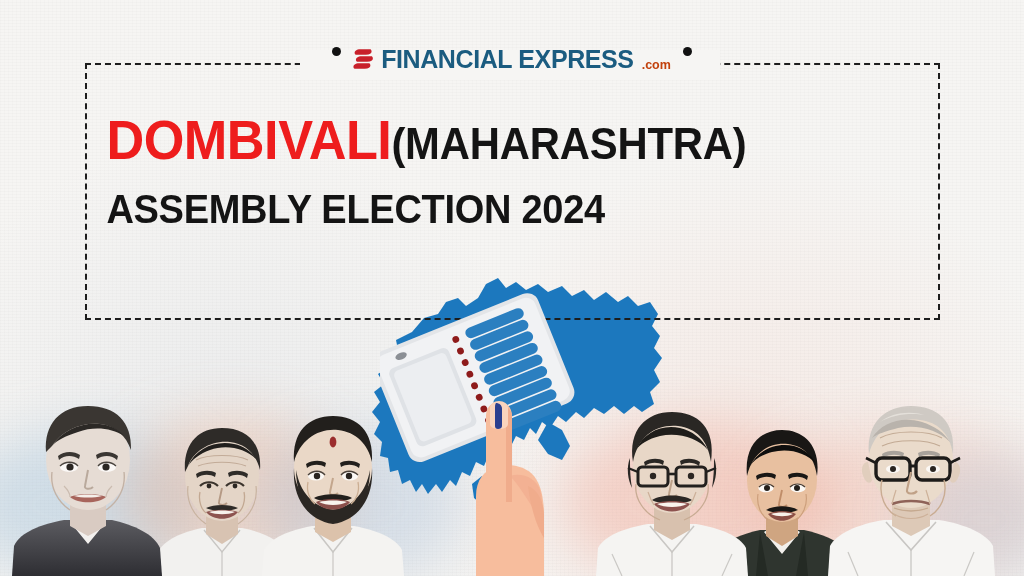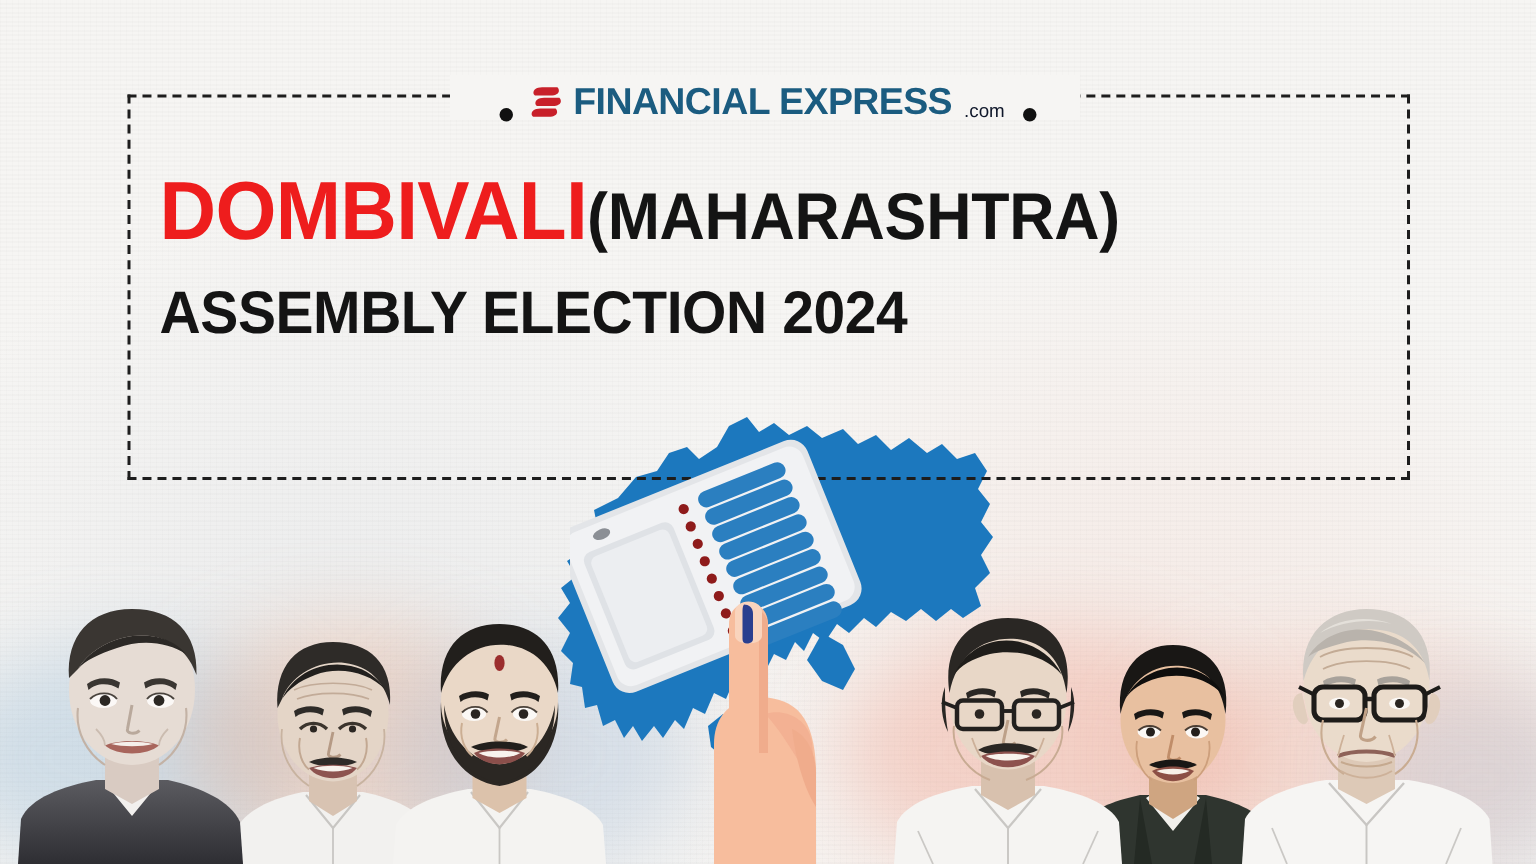--- a/index.html
+++ b/index.html
@@ -64,21 +64,21 @@
   }
 
   
   .masthead {
     position: absolute;
     left: 0;
     top: 47px;
     width: 1024px;
     height: 34px;
     display: flex;
-    align-items: flex-end;
+    align-items: flex-start;
     justify-content: center;
     gap: 12px;
     z-index: 8;
   }
   .masthead-gap {
     position: absolute;
     left: 300px;
     top: 50px;
     width: 420px;
     height: 30px;
@@ -102,23 +102,23 @@
     font-family: "Liberation Sans", sans-serif;
     font-weight: 700;
     font-size: 25px;
     letter-spacing: -0.4px;
     color: #1b5c80;
     line-height: 1;
     white-space: nowrap;
   }
   .logo-tld {
     font-family: "Liberation Sans", sans-serif;
-    font-weight: 400;
+    font-weight: 700;
     font-size: 12.5px;
-    color: #0f172a;
+    color: #c2410c;
     line-height: 1;
     margin-left: 1px;
     align-self: flex-end;
     padding-bottom: 1px;
     white-space: nowrap;
   }
 
   
   .headline-block {
     position: absolute;

